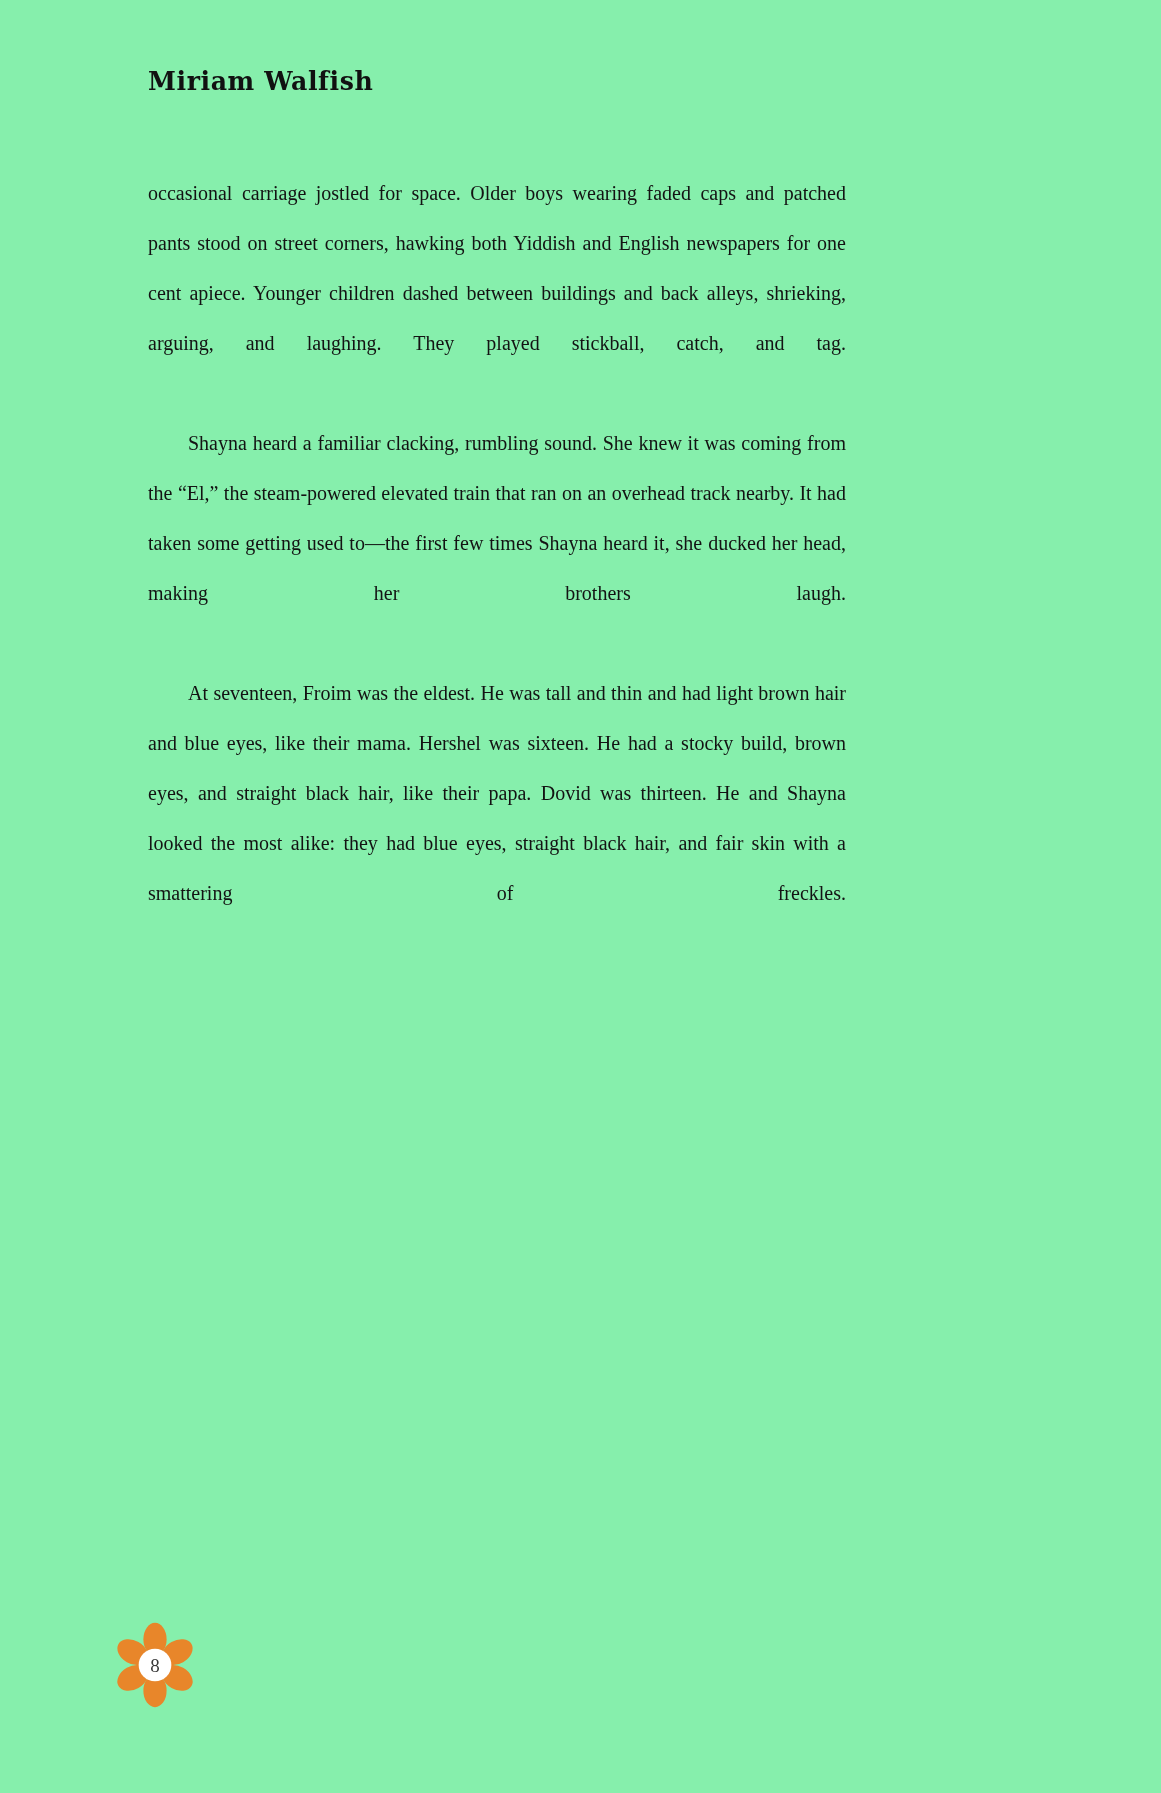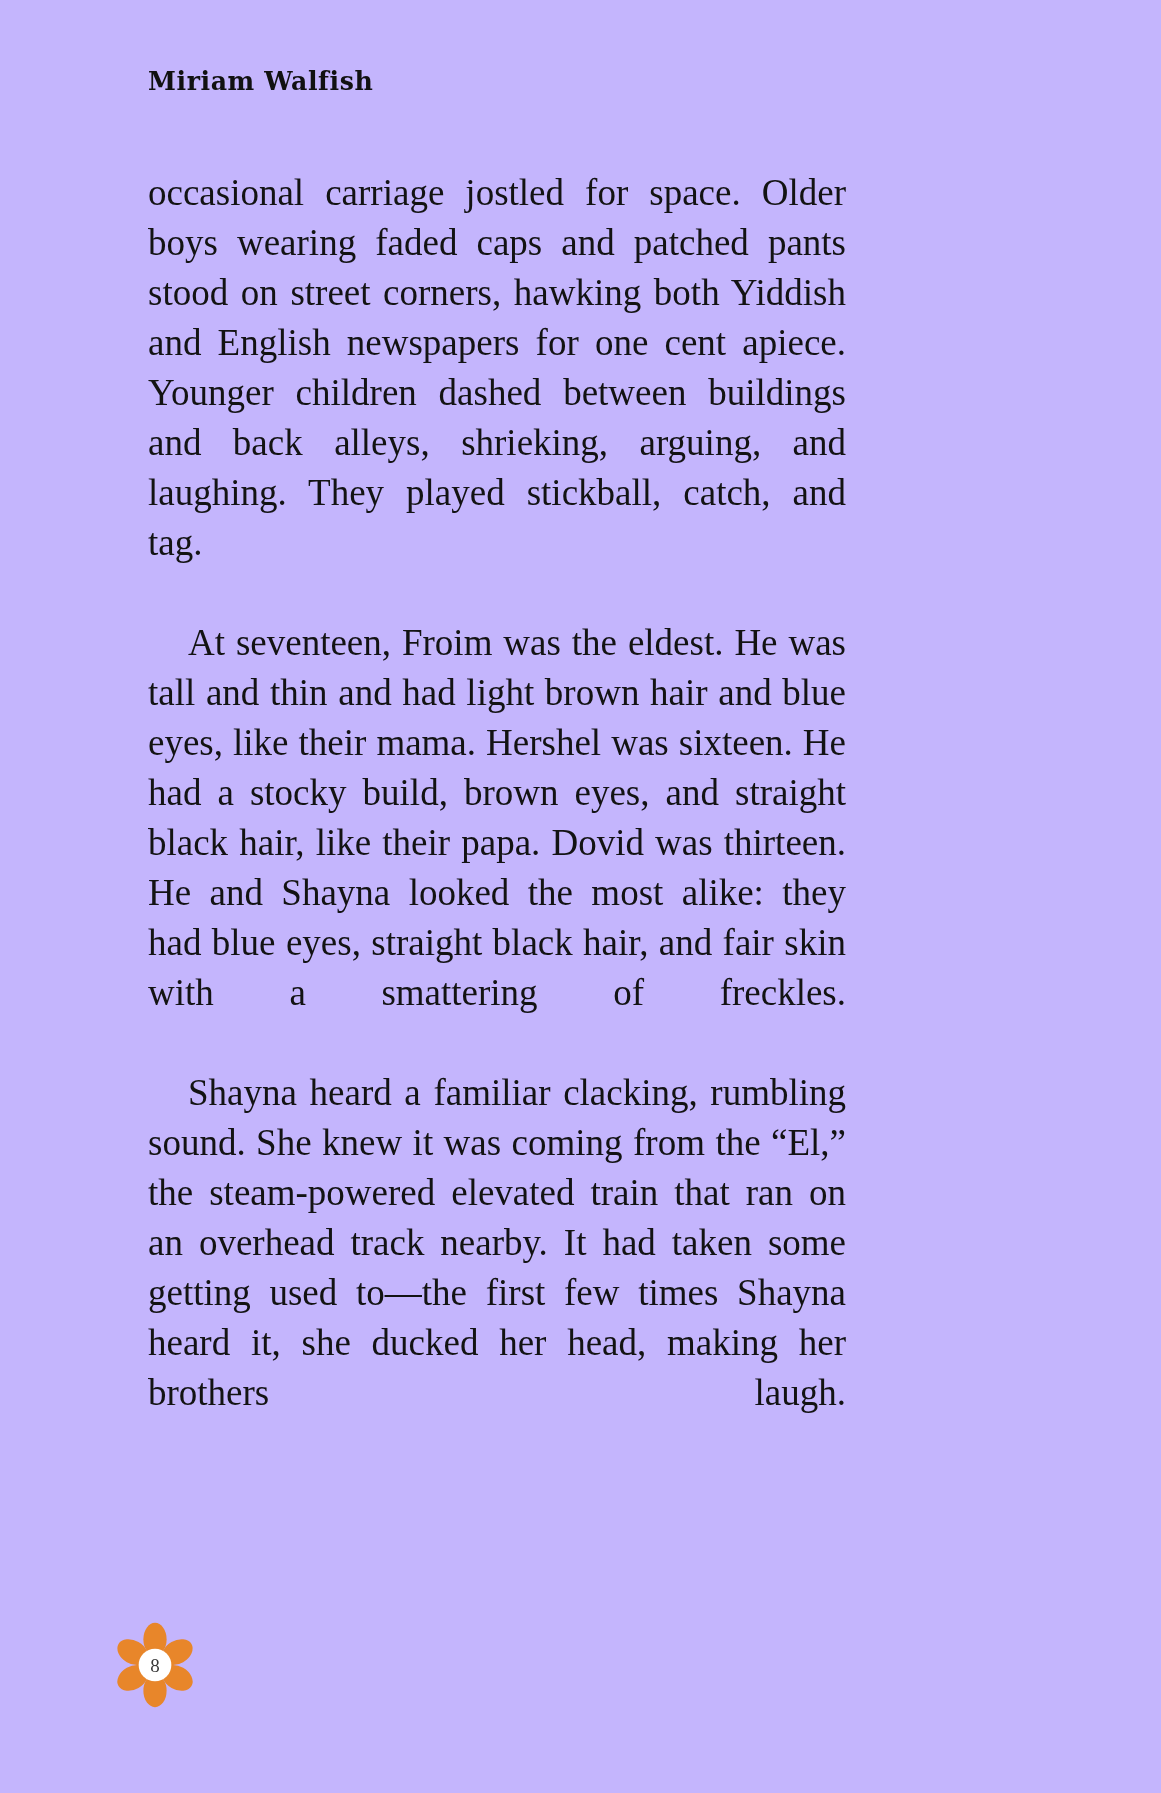--- a/index.html
+++ b/index.html
@@ -6,21 +6,21 @@
   html, body {
     margin: 0;
     padding: 0;
     background: #ffffff;
   }
 
   .page {
     position: relative;
     width: 1161px;
     height: 1793px;
-    background: #c4b5fd;
+    background: #86efac;
     overflow: hidden;
     font-family: "Liberation Serif", "DejaVu Serif", serif;
     color: #111111;
     box-sizing: border-box;
   }
 
   
   .running-head {
     position: absolute;
     left: 148px;
@@ -40,21 +40,21 @@
   .text-column {
     position: absolute;
     left: 148px;
     top: 168px;
     width: 698px;
   }
 
   .para {
     margin: 0;
     font-family: "Liberation Serif", "DejaVu Serif", serif;
-    font-size: 37px;
+    font-size: 20px;
     line-height: 50px;
     text-align: justify;
     text-justify: inter-word;
     color: #131313;
     word-spacing: 0.2px;
     hyphens: manual;
     -webkit-hyphens: manual;
   }
 
   .para.indent {
@@ -105,23 +105,23 @@
 <body>
 
 <div class="page">
 
   <div class="running-head">Miriam Walfish</div>
 
   <div class="text-column">
 
     <p class="para">occasional carriage jostled for space. Older boys wearing faded caps and patched pants stood on street corners, hawking both Yiddish and English newspapers for one cent apiece. Younger children dashed between buildings and back alleys, shrieking, arguing, and laughing. They played stickball, catch, and tag.</p>
 
+    <p class="para indent">Shayna heard a familiar clacking, rumbling sound. She knew it was coming from the “El,” the steam-powered elevated train that ran on an overhead track nearby. It had taken some getting used to—the first few times Shayna heard it, she ducked her head, making her brothers laugh.</p>
+
     <p class="para indent">At seventeen, Froim was the eldest. He was tall and thin and had light brown hair and blue eyes, like their mama. Hershel was sixteen. He had a stocky build, brown eyes, and straight black hair, like their papa. Dovid was thirteen. He and Shayna looked the most alike: they had blue eyes, straight black hair, and fair skin with a smattering of freckles.</p>
-
-    <p class="para indent">Shayna heard a familiar clacking, rumbling sound. She knew it was coming from the “El,” the steam-powered elevated train that ran on an overhead track nearby. It had taken some getting used to—the first few times Shayna heard it, she ducked her head, making her brothers laugh.</p>
 
 
   </div>
 
   <div class="folio">
     <svg viewBox="0 0 100 100" xmlns="http://www.w3.org/2000/svg">
       <g>
         <ellipse cx="50" cy="20" rx="13.5" ry="19" fill="#E8862A"></ellipse>
         <ellipse cx="50" cy="20" rx="13.5" ry="19" fill="#E8862A" transform="rotate(60 50 50)"></ellipse>
         <ellipse cx="50" cy="20" rx="13.5" ry="19" fill="#E8862A" transform="rotate(120 50 50)"></ellipse>

